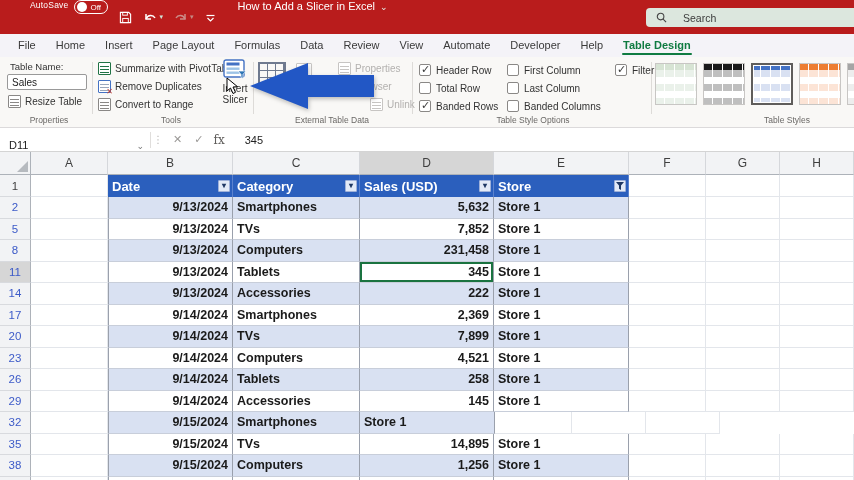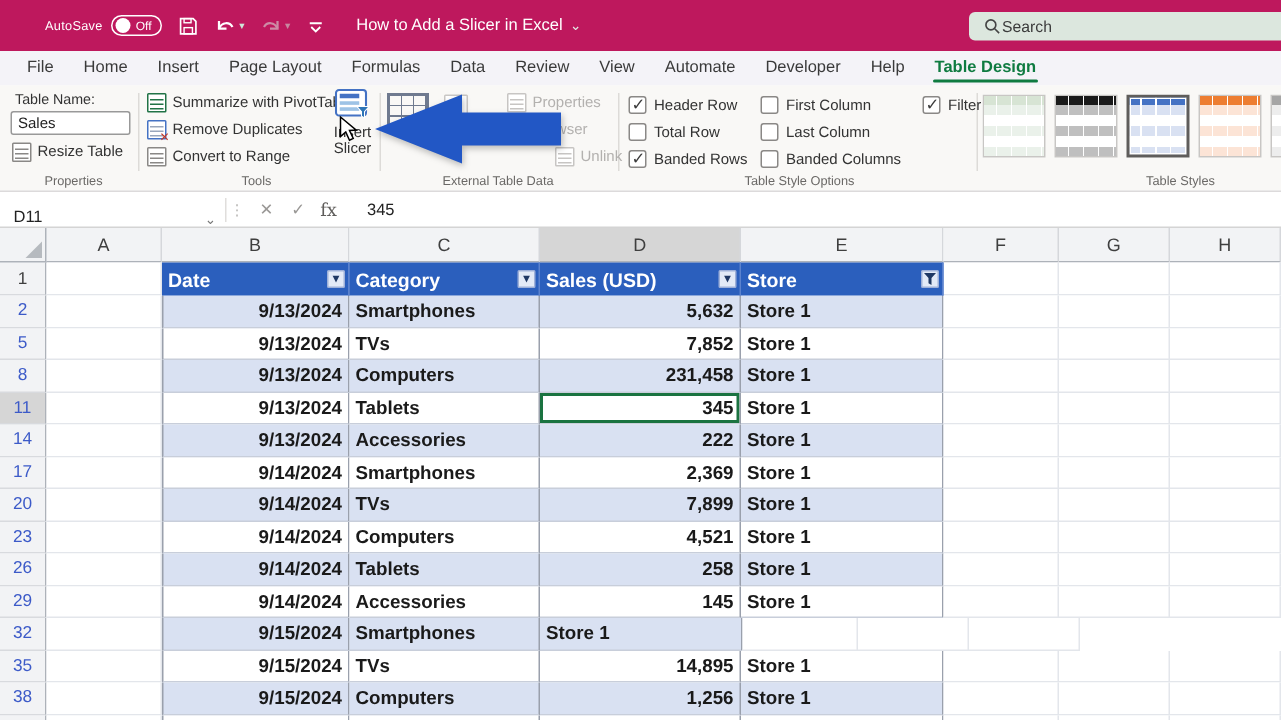--- a/index.html
+++ b/index.html
@@ -1,33 +1,33 @@
 <!DOCTYPE html>
 <html><head>
 <meta charset="utf-8">
 <style>
   * { margin:0; padding:0; box-sizing:border-box; }
   html,body { width:854px; height:480px; overflow:hidden; font-family:"Liberation Sans",sans-serif; background:#fff; }
   .stage { position:relative; width:854px; height:480px; overflow:hidden; }
 
   
-  .titlebar { position:absolute; left:0; top:0; width:854px; height:34px; background:#be185d; display:flex; align-items:center; }
+  .titlebar { position:absolute; left:0; top:0; width:854px; height:34px; background:#b91c1c; display:flex; }
   .autosave-label { color:#fff; font-size:8.5px; margin-left:30px; letter-spacing:.2px; }
   .toggle { margin-left:6px; width:34px; height:14px; border:1px solid #fff; border-radius:8px; display:flex; align-items:center; cursor:pointer; }
   .toggle-knob { width:10px; height:10px; border-radius:50%; background:#fff; margin-left:2px; }
   .toggle-state { color:#fff; font-size:8px; margin-left:3px; }
   .qat-btn { color:#fff; margin-left:11px; display:flex; align-items:center; font-size:13px; }
   .qat-btn svg { display:block; }
   .qat-caret { color:#cfe5d8; font-size:7px; margin-left:2px; }
   .dim { opacity:.55; }
   .doc-title { color:#fff; font-size:11px; margin-left:22px; white-space:nowrap; }
   .doc-title-caret { color:#e2efe8; font-size:9px; margin-left:5px; }
   .search-box { position:absolute; left:646px; top:8px; width:208px; height:19px; background:#DCE7DE; border-radius:4px 0 0 4px; display:flex; align-items:center; }
   .search-box svg { margin-left:10px; }
-  .search-text { color:#3b3b3b; font-size:10.5px; margin-left:1px; }
+  .search-text { color:#3b3b3b; font-size:10.5px; margin-left:16px; }
 
   
   .tabrow { position:absolute; left:0; top:34px; width:854px; height:23px; background:#F4F3F8; display:flex; align-items:center; padding-left:8px; }
   .rtab { font-size:11px; color:#3a3a3a; padding:4px 10px 5px 10px; cursor:pointer; white-space:nowrap; position:relative; }
   .rtab.active { color:#0F7B41; font-weight:bold; }
   .rtab.active::after { content:""; position:absolute; left:9px; right:9px; bottom:1px; height:2.5px; background:#0F7B41; border-radius:2px; }
 
   
   .ribbon { position:absolute; left:0; top:57px; width:854px; height:71px; background:#F9F8F6; border-bottom:1px solid #DCDADB; }
   .vsep { position:absolute; top:5px; height:52px; width:1px; background:#DDDBD8; }

